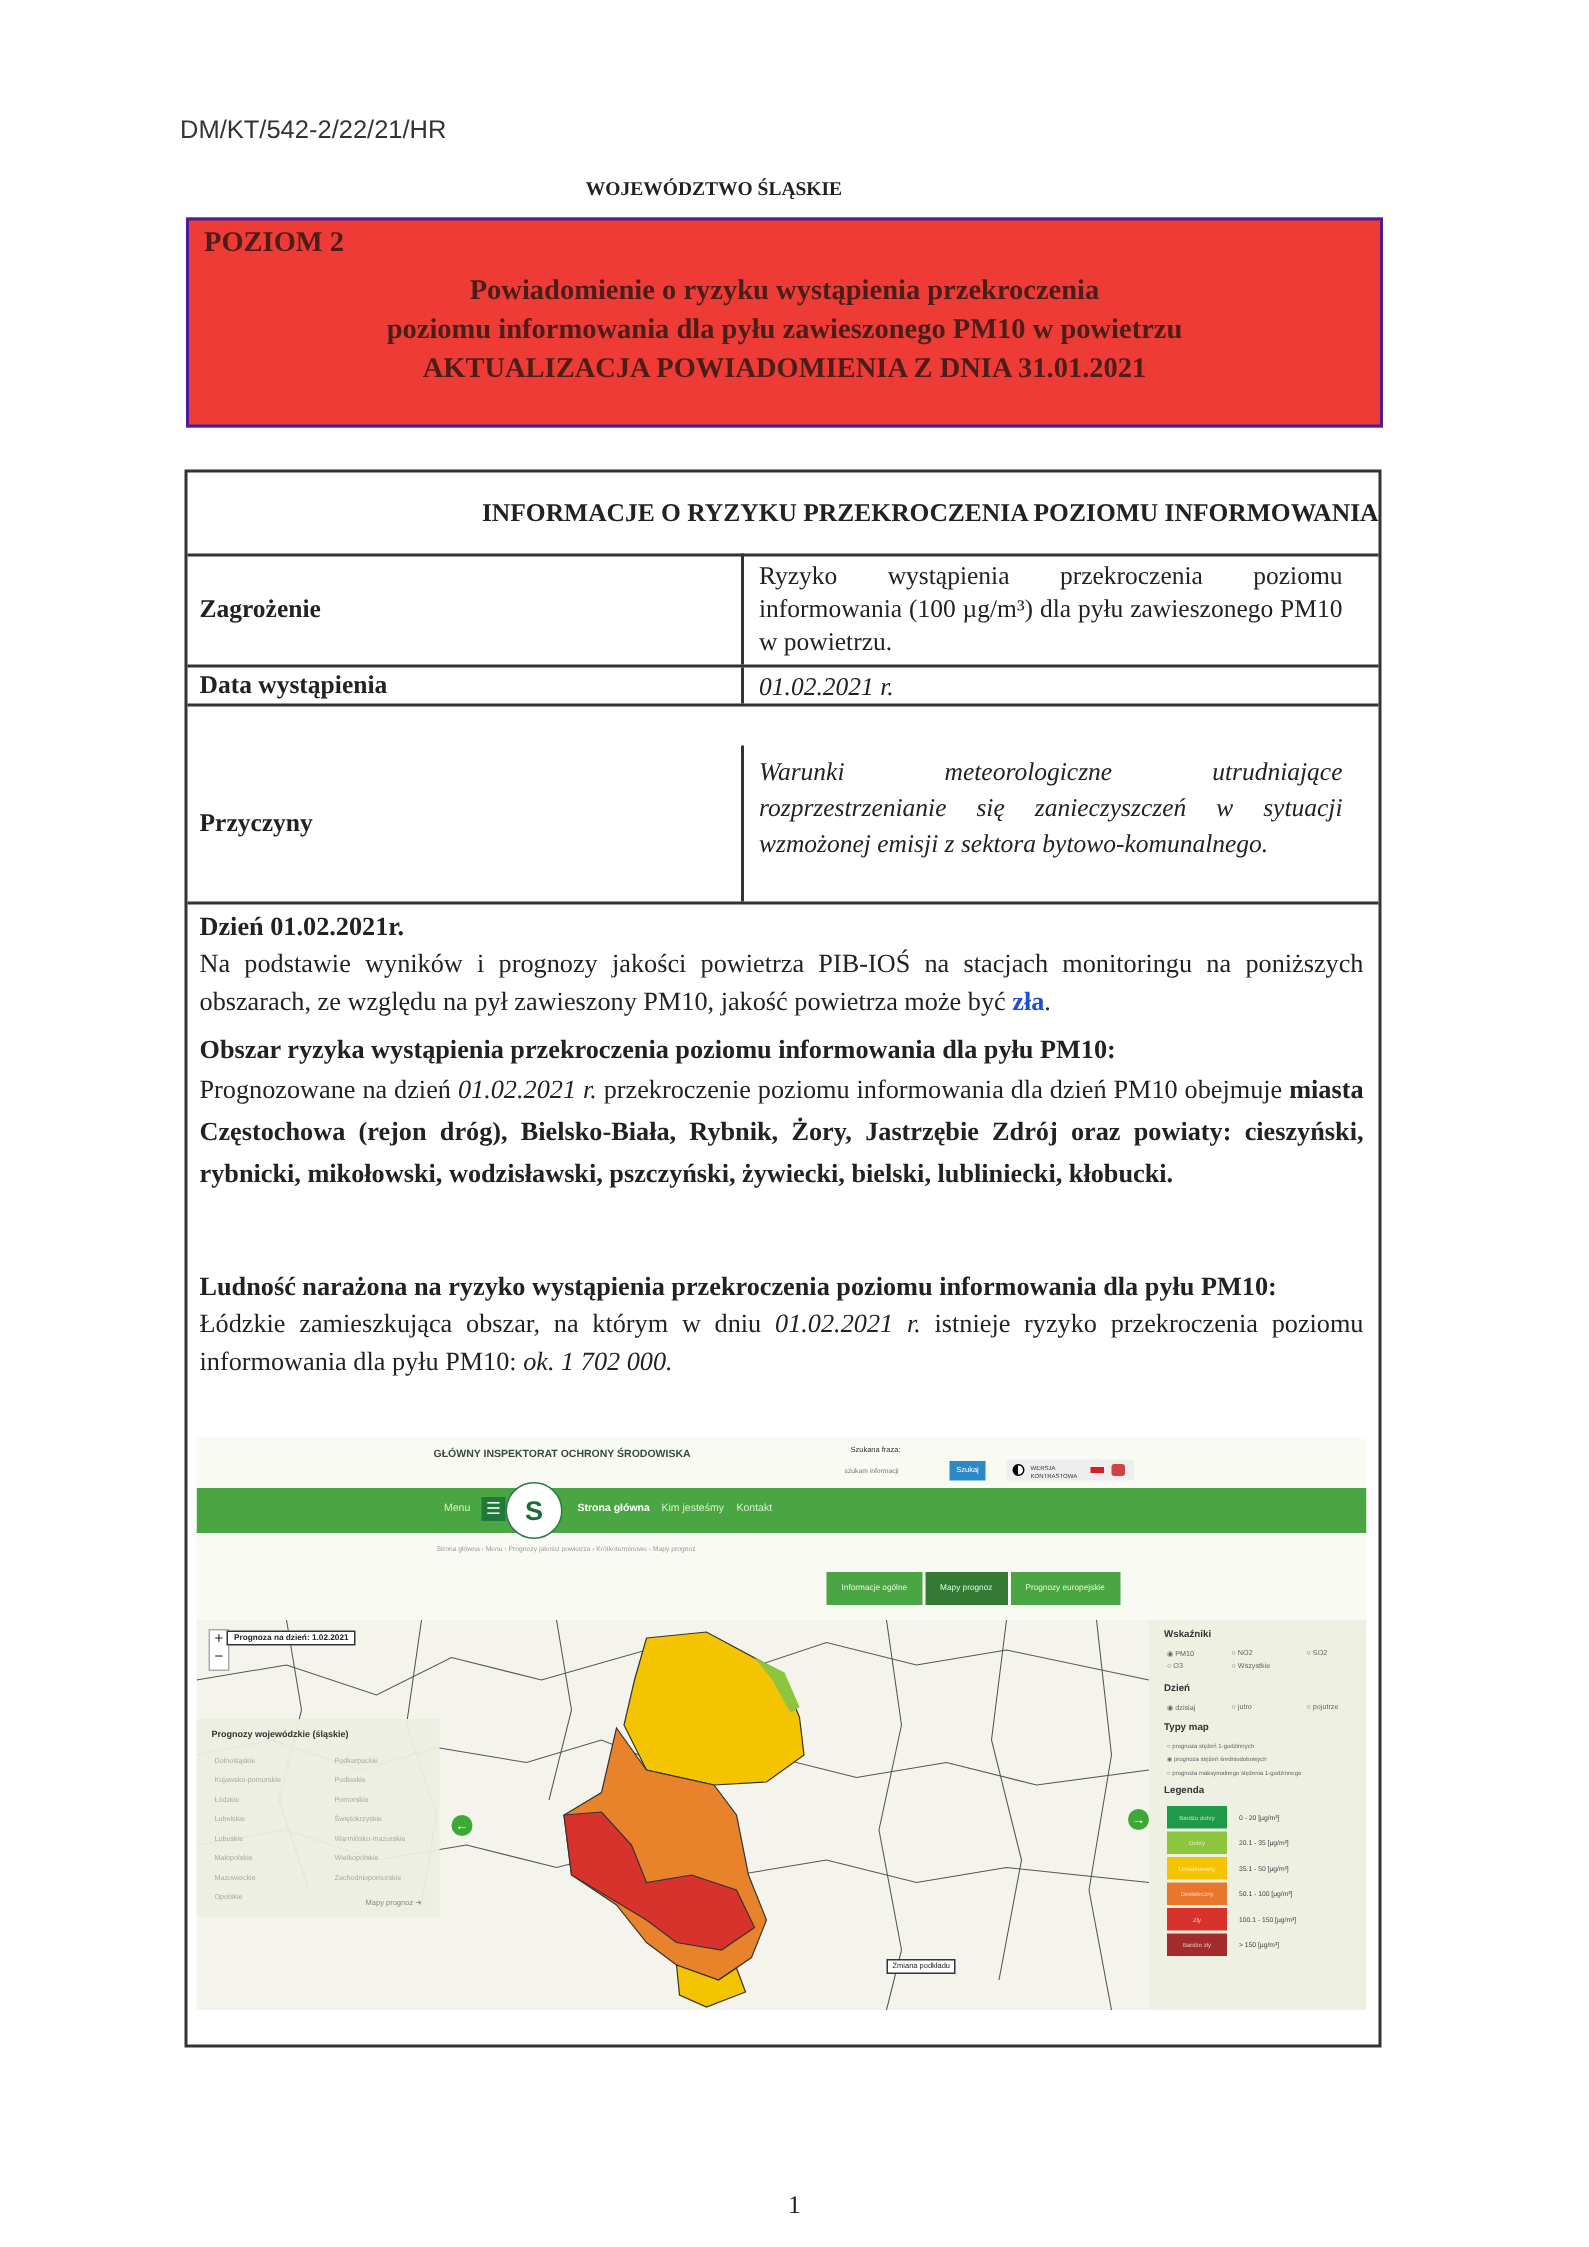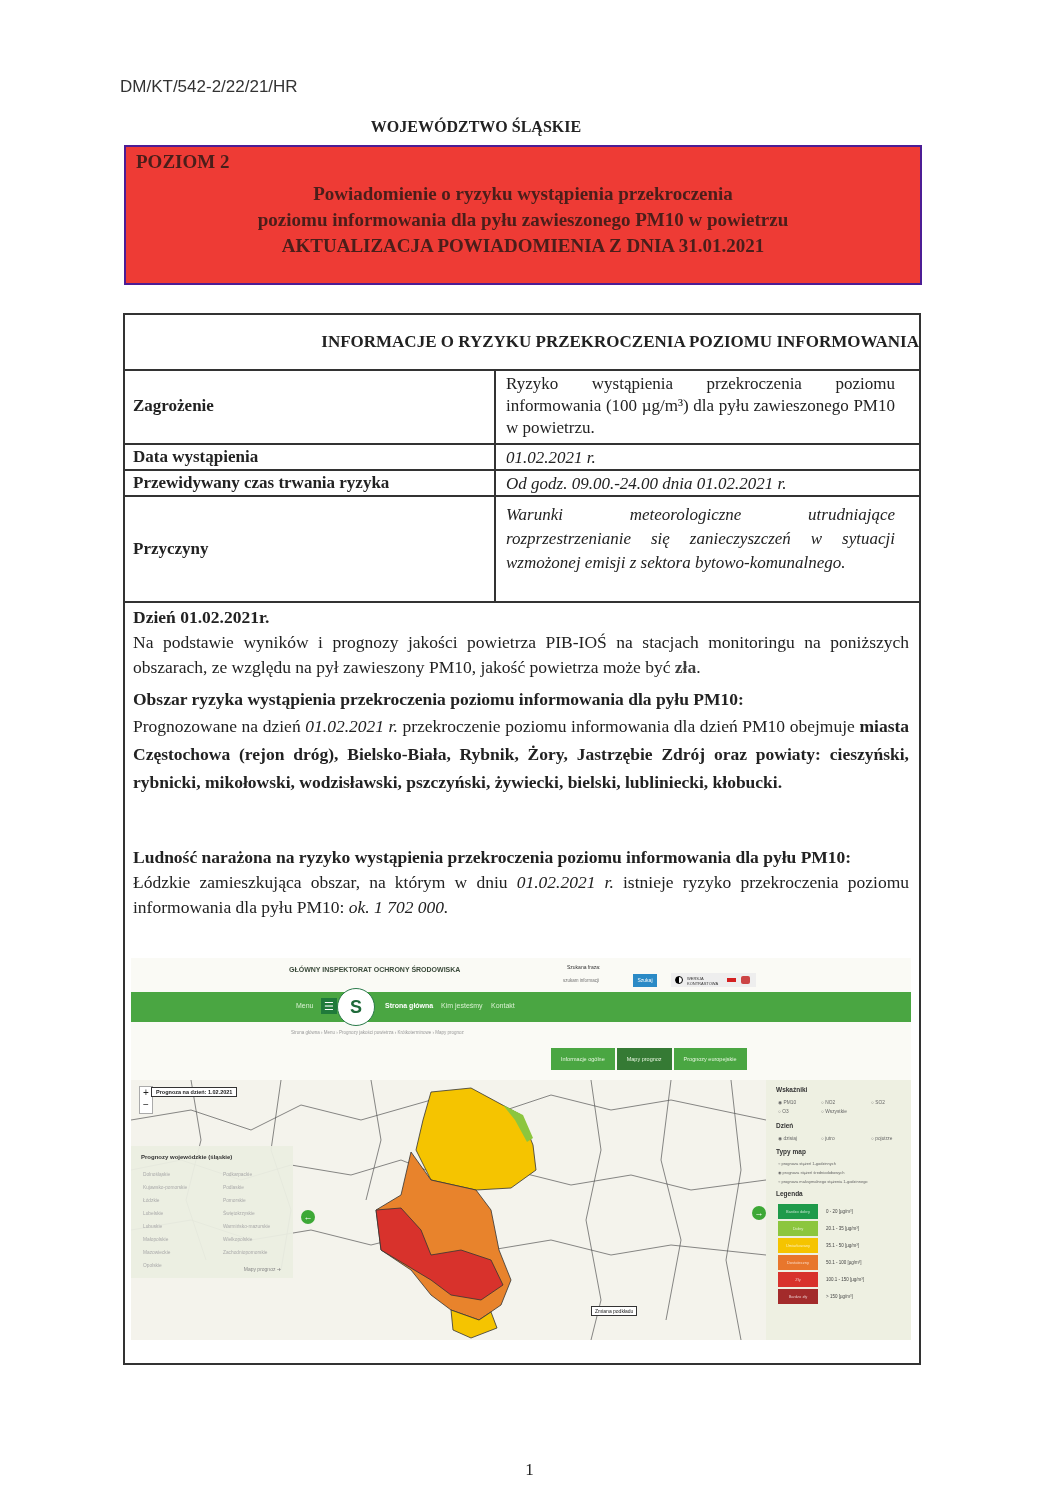--- a/index.html
+++ b/index.html
@@ -1,30 +1,30 @@
 <!DOCTYPE html>
 <html><head>
 <meta charset="utf-8">
 <style>
   html,body{margin:0;padding:0;background:#fff;}
   body{width:1059px;height:1498px;position:relative;font-family:"Liberation Serif",serif;color:#222;}
   .ref{position:absolute;left:120px;top:77px;font-family:"Liberation Sans",sans-serif;font-size:17px;color:#333;}
-  .voiv{position:absolute;left:0;width:952px;top:118px;text-align:center;font-weight:bold;font-size:16px;font-family:Liberation Serif, serif;}
+  .voiv{position:absolute;left:0;width:952px;top:118px;text-align:center;font-weight:bold;font-size:13px;font-family:Liberation Serif, serif;}
   .redbox{position:absolute;left:124px;top:145px;width:798px;height:140px;background:#ee3b35;border:2px solid #4c1d95;box-sizing:border-box;}
   .redbox .lvl{position:absolute;left:10px;top:4px;font-weight:bold;font-size:19px;color:#4a1e1a;}
   .redbox .l{position:absolute;left:0;width:100%;text-align:center;font-weight:bold;font-size:19px;color:#4a1e1a;}
   .frame{position:absolute;left:123px;top:313px;width:798px;height:1052px;border:2px solid #333;box-sizing:border-box;}
   .thead{position:absolute;left:0;top:0;width:100%;height:54px;border-bottom:2px solid #333;text-align:right;line-height:54px;font-weight:bold;font-size:17px;}
   .row{position:absolute;left:0;width:100%;border-bottom:2px solid #333;box-sizing:border-box;}
   .row .k{position:absolute;left:0;top:0;width:371px;height:100%;border-right:2px solid #333;box-sizing:border-box;padding-left:8px;font-weight:bold;font-size:17px;display:flex;align-items:center;}
   .row .v{position:absolute;left:371px;top:0;right:0;height:100%;padding:2px 24px 0 10px;font-size:17px;text-align:justify;line-height:22px;box-sizing:border-box;}
   .it{font-style:italic;}
   .sec{position:absolute;left:8px;right:10px;font-size:17.5px;line-height:25px;text-align:justify;}
   .b{font-weight:bold;}
-  .red{color:#404040;font-weight:bold;}
+  .red{color:#1d4ed8;font-weight:bold;}
   .shot{position:absolute;left:131px;top:958px;width:780px;height:382px;font-family:"Liberation Sans",sans-serif;background:#fafaf5;overflow:hidden;}
   .gios-title{position:absolute;left:158px;top:8px;font-size:7px;font-weight:bold;color:#3a4a3a;}
   .search-lbl{position:absolute;left:436px;top:6px;font-size:5px;color:#333;}
   .search-in{position:absolute;left:430px;top:16px;width:60px;height:10px;font-size:4.5px;color:#aaa;border:none;background:transparent;}
   .search-btn{position:absolute;left:502px;top:16px;width:24px;height:13px;background:#2b8ac6;color:#fff;font-size:5px;text-align:center;line-height:13px;}
   .contrast{position:absolute;left:540px;top:15px;width:85px;height:14px;background:#eee;font-size:4px;color:#333;}
   .navbar{position:absolute;left:0;top:34px;width:100%;height:30px;background:#4aa642;}
   .nav-menu{position:absolute;left:165px;top:10px;color:#d8f0d0;font-size:7px;}
   .hamb{position:absolute;left:190px;top:6px;width:16px;height:16px;background:#1f7a3a;color:#fff;font-size:11px;text-align:center;line-height:16px;}
   .logo{position:absolute;left:206px;top:-4px;width:38px;height:38px;border-radius:50%;background:#fff;border:1px solid #2a7a4a;box-sizing:border-box;color:#1f6a3a;font-size:18px;font-weight:bold;text-align:center;line-height:36px;}
@@ -64,24 +64,20 @@
 <div class="frame">
   <div class="thead">INFORMACJE O RYZYKU PRZEKROCZENIA POZIOMU INFORMOWANIA</div>
   <div class="row" style="top:54px;height:76px">
     <div class="k">Zagrożenie</div>
     <div class="v" style="padding-top:4px">Ryzyko wystąpienia przekroczenia poziomu informowania (100 µg/m³) dla pyłu zawieszonego PM10 w powietrzu.</div>
   </div>
   <div class="row" style="top:130px;height:26px">
     <div class="k">Data wystąpienia</div>
     <div class="v it">01.02.2021 r.</div>
   </div>
-  <div class="row" style="top:156px;height:26px">
-    <div class="k">Przewidywany czas trwania ryzyka</div>
-    <div class="v it">Od godz. 09.00.-24.00 dnia 01.02.2021 r.</div>
-  </div>
   <div class="row" style="top:182px;height:106px">
     <div class="k">Przyczyny</div>
     <div class="v it" style="padding-top:6px;line-height:24px">Warunki meteorologiczne utrudniające rozprzestrzenianie się zanieczyszczeń w sytuacji wzmożonej emisji z sektora bytowo-komunalnego.</div>
   </div>
 
   <div class="sec" style="top:290px">
     <div class="b">Dzień 01.02.2021r.</div>
     <span>Na podstawie wyników i prognozy jakości powietrza PIB-IOŚ na stacjach monitoringu na poniższych obszarach, ze względu na pył zawieszony PM10, jakość powietrza może być </span><span class="red">zła</span><span>.</span>
   </div>
 

